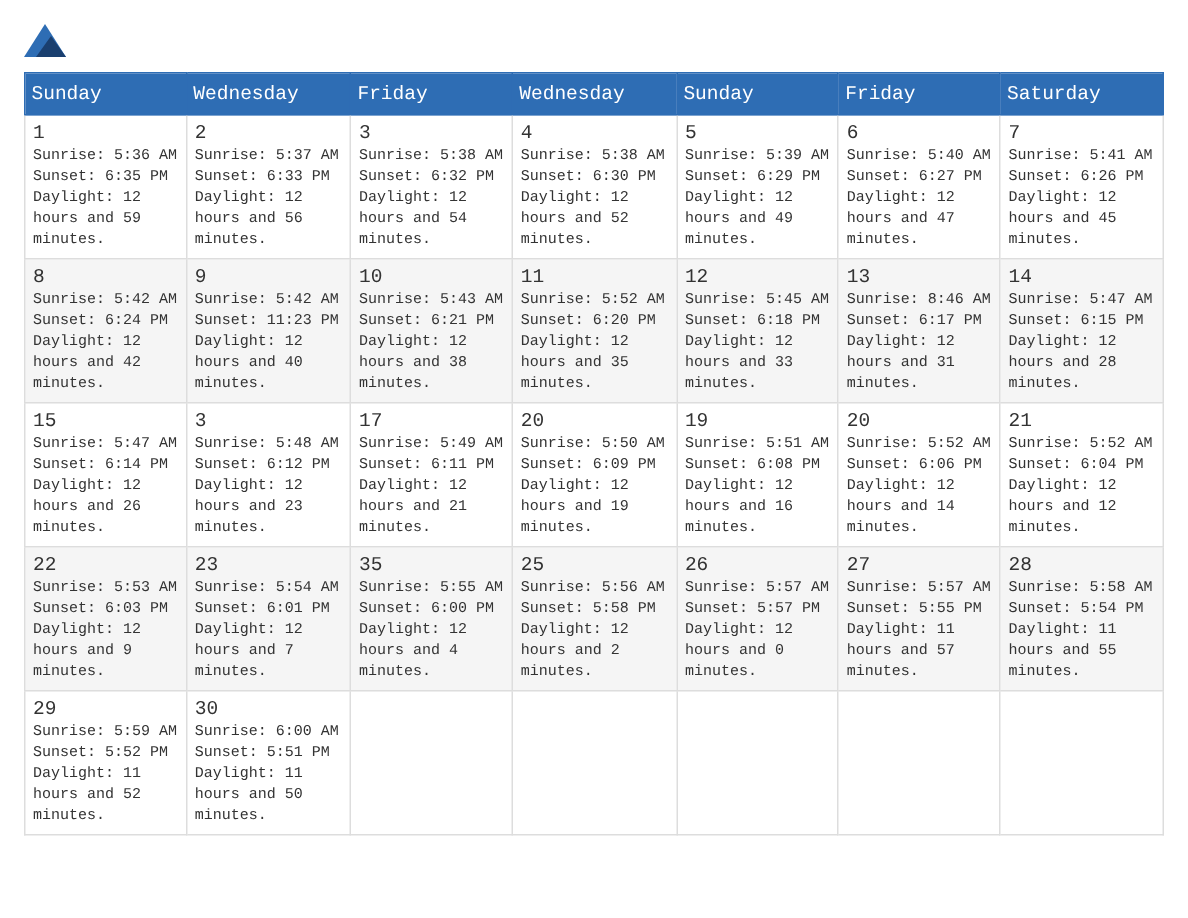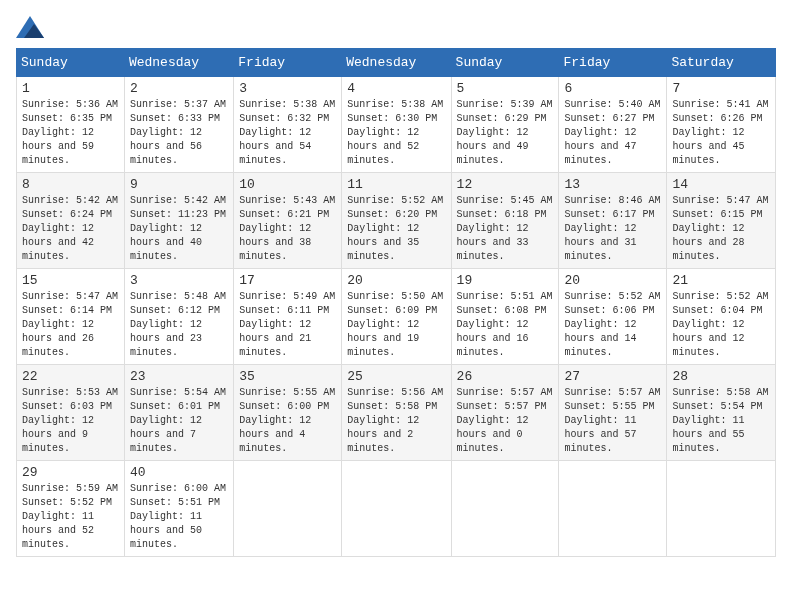--- a/index.html
+++ b/index.html
@@ -312,21 +312,21 @@
       </tr>
       <tr>
         <td>
           <span class="day-number">29</span>
           <div class="day-info">Sunrise: 5:59 AM
 Sunset: 5:52 PM
 Daylight: 11 hours
 and 52 minutes.</div>
         </td>
         <td>
-          <span class="day-number">40</span>
+          <span class="day-number">30</span>
           <div class="day-info">Sunrise: 6:00 AM
 Sunset: 5:51 PM
 Daylight: 11 hours
 and 50 minutes.</div>
         </td>
         <td class="empty-cell"></td>
         <td class="empty-cell"></td>
         <td class="empty-cell"></td>
         <td class="empty-cell"></td>
         <td class="empty-cell"></td>

